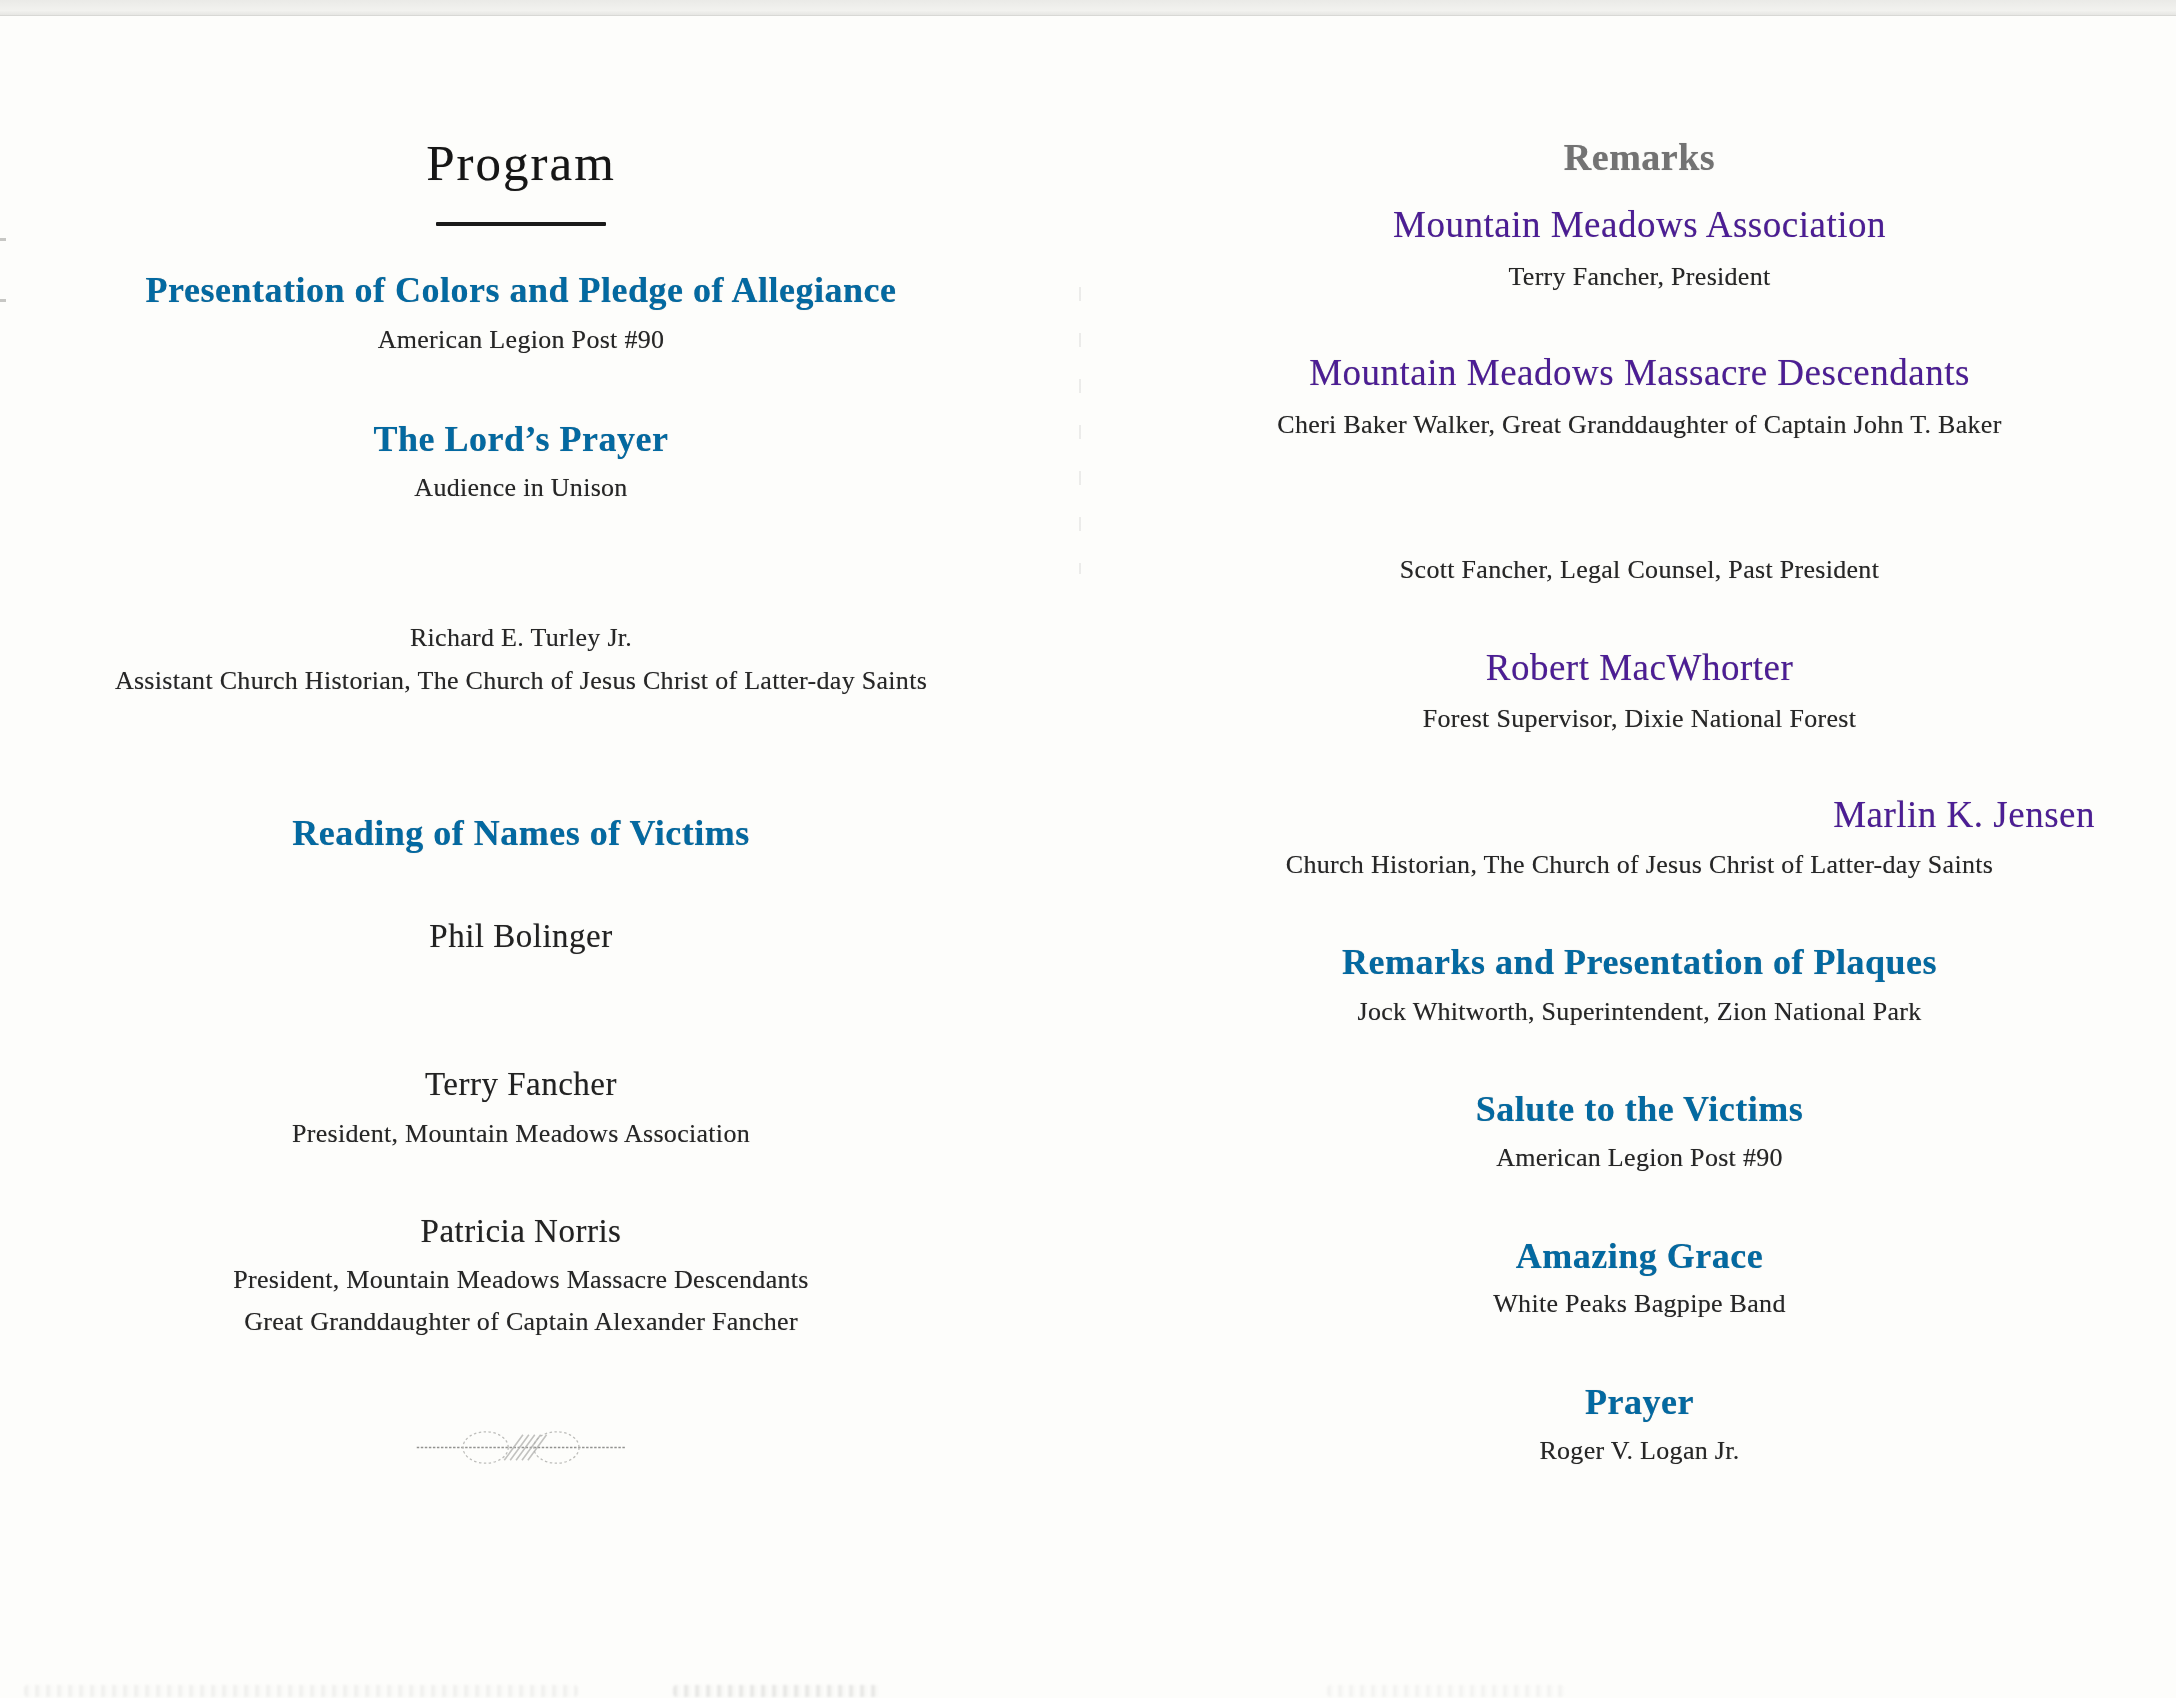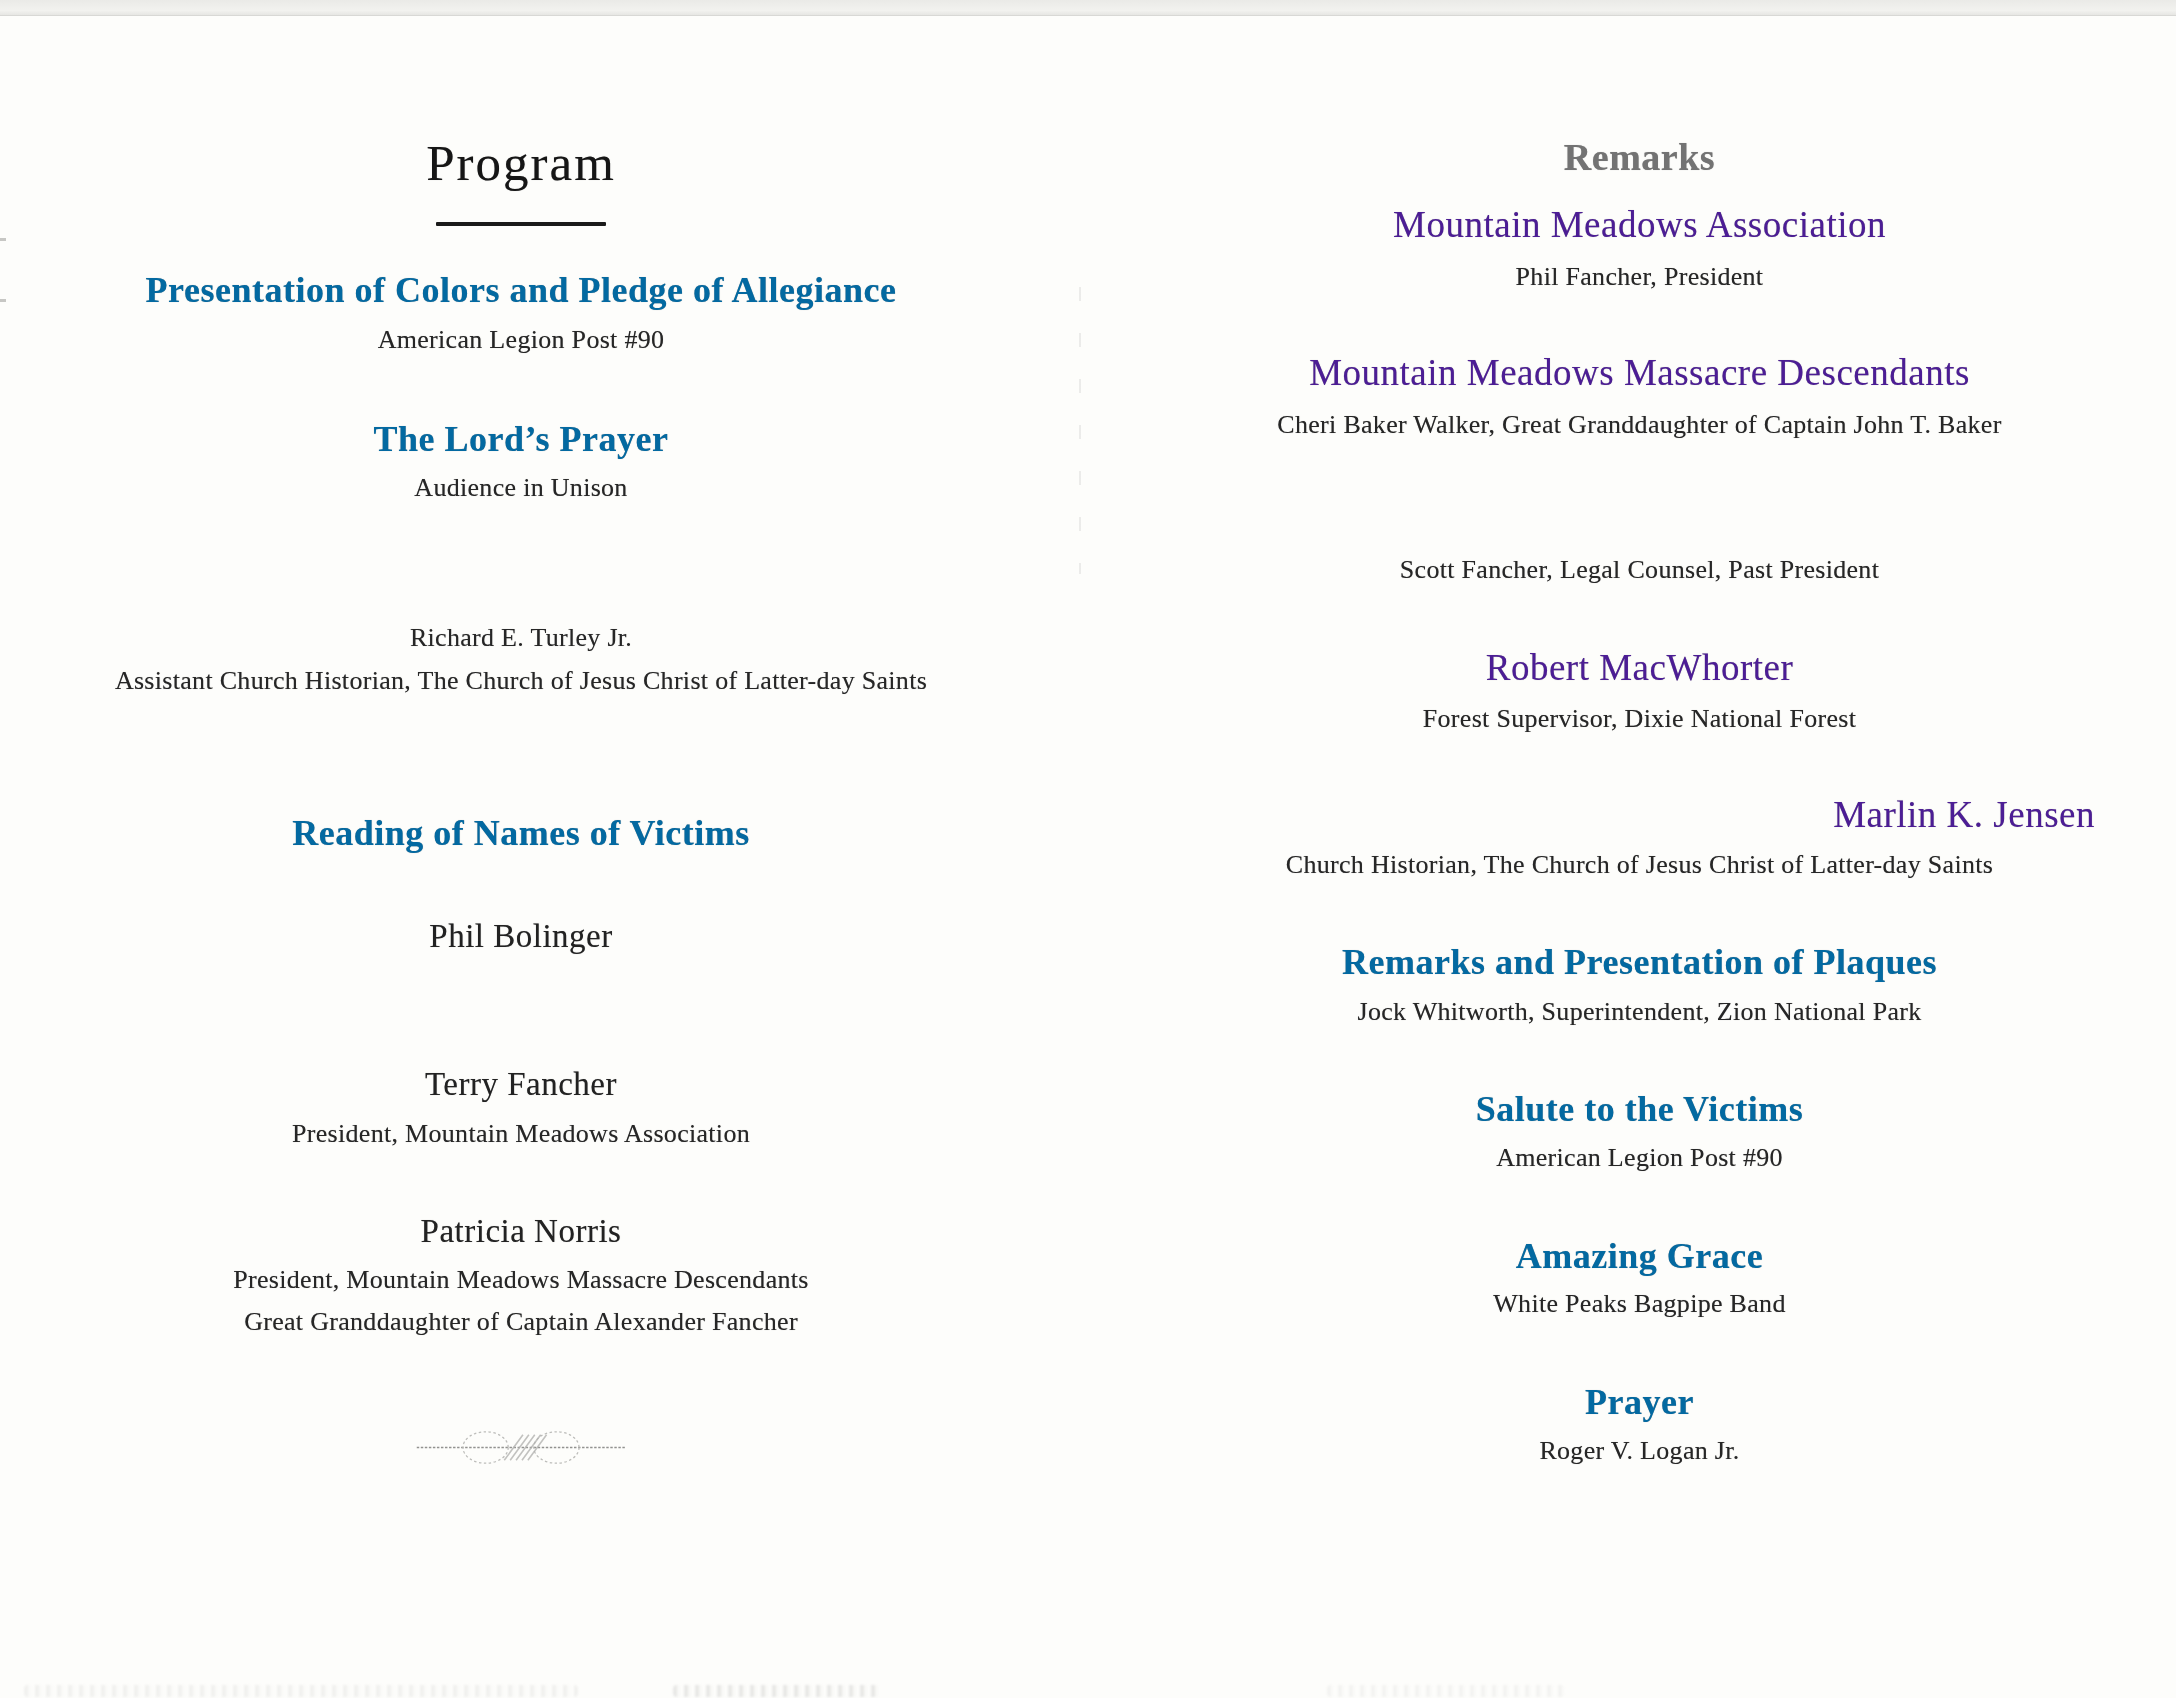--- a/index.html
+++ b/index.html
@@ -96,21 +96,21 @@
         <line x1="111" y1="43" x2="130" y2="17"></line>
         <line x1="117" y1="43" x2="136" y2="17"></line>
       </g>
     </svg>
   </div>
 
   <div class="col col-right">
     <div class="line head-bold-lg" style="top:138px;">Remarks</div>
 
     <div class="line name-right" style="top:206px;">Mountain Meadows Association</div>
-    <div class="line subline" style="top:264px;">Phil Fancher, President</div>
+    <div class="line subline" style="top:264px;">Terry Fancher, President</div>
 
     <div class="line name-right" style="top:354px;">Mountain Meadows Massacre Descendants</div>
     <div class="line subline" style="top:412px;">Cheri Baker Walker, Great Granddaughter of Captain John T. Baker</div>
 
     <div class="line subline" style="top:557px;">Scott Fancher, Legal Counsel, Past President</div>
 
     <div class="line name-right" style="top:649px;">Robert MacWhorter</div>
     <div class="line subline" style="top:706px;">Forest Supervisor, Dixie National Forest</div>
 
     <div class="line name-right" style="top:796px;text-align:right;">Marlin K. Jensen</div>

